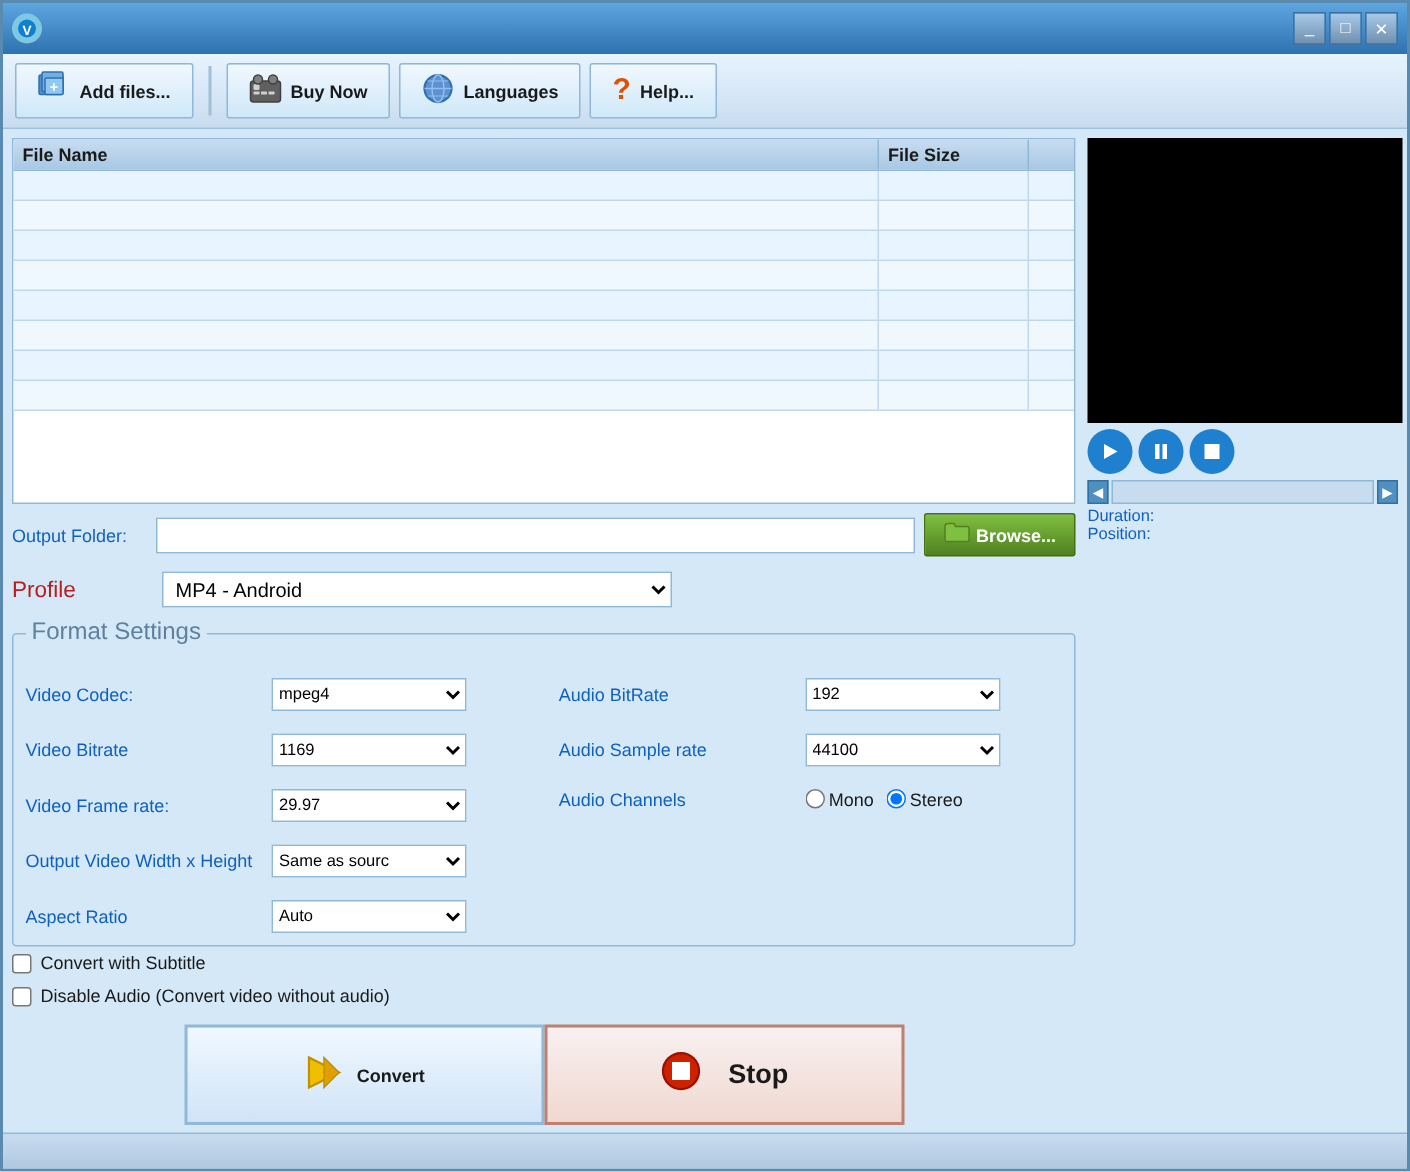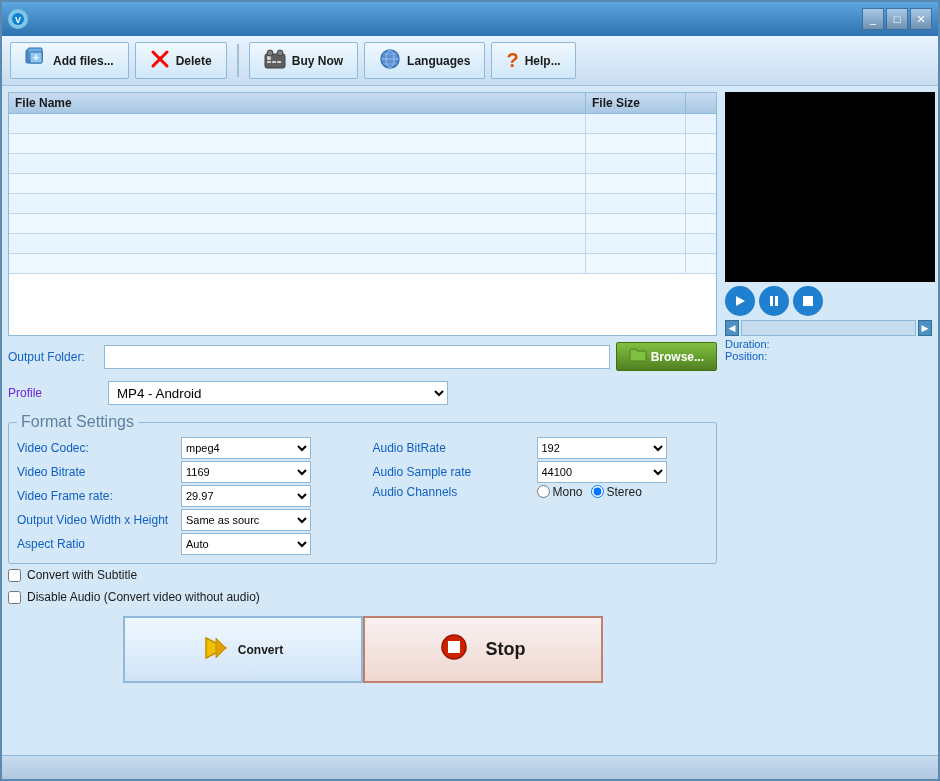--- a/index.html
+++ b/index.html
@@ -235,42 +235,43 @@
       border-radius: 2px;
       white-space: nowrap;
     }
     .profile-row {
       display: flex;
       align-items: center;
       padding: 4px 0;
       gap: 10px;
     }
     .profile-label {
-      color: #6d28d9;
-      font-size: 12px;
+      color: #b91c1c;
+      font-size: 15px;
       min-width: 90px;
     }
     .profile-select {
       flex: 1;
       max-width: 340px;
       height: 24px;
       border: 1px solid #90b8d8;
       background: white;
       padding: 2px 4px;
     }
     .format-grid {
       display: grid;
       grid-template-columns: 1fr 1fr;
       gap: 4px 20px;
     }
     .format-row {
       display: flex;
       align-items: center;
       gap: 4px;
       margin-bottom: 2px;
+      margin-top: 15px;
     }
     .format-lbl {
       color: #1060c0;
       font-size: 12px;
       min-width: 160px;
     }
     .format-select {
       height: 22px;
       border: 1px solid #90b8d8;
       background: white;
@@ -375,29 +376,20 @@
     <button class="toolbar-btn">
       <span class="icon-add">
         <svg width="22" height="22" viewBox="0 0 22 22">
           <rect x="1" y="3" width="16" height="13" rx="1" fill="#5090d0" stroke="#3070b0" stroke-width="1"></rect>
           <rect x="3" y="1" width="14" height="13" rx="1" fill="#70b0e0" stroke="#3070b0" stroke-width="1"></rect>
           <rect x="5" y="5" width="12" height="11" rx="1" fill="#90c8f0" stroke="#3070b0" stroke-width="1"></rect>
           <text x="11" y="14" text-anchor="middle" fill="white" font-size="10" font-weight="bold">+</text>
         </svg>
       </span>
       <span>Add files...</span>
-    </button>
-    <button class="toolbar-btn">
-      <span class="icon-delete">
-        <svg width="20" height="20" viewBox="0 0 20 20">
-          <line x1="3" y1="3" x2="17" y2="17" stroke="red" stroke-width="3" stroke-linecap="round"></line>
-          <line x1="17" y1="3" x2="3" y2="17" stroke="red" stroke-width="3" stroke-linecap="round"></line>
-        </svg>
-      </span>
-      <span>Delete</span>
     </button>
     <div class="toolbar-separator"></div>
     <button class="toolbar-btn">
       <span>
         <svg width="22" height="22" viewBox="0 0 22 22">
           <rect x="1" y="6" width="20" height="14" rx="2" fill="#606060" stroke="#404040" stroke-width="1"></rect>
           <rect x="3" y="8" width="4" height="4" rx="1" fill="#d0d0d0"></rect>
           <rect x="3" y="13" width="4" height="2" rx="0.5" fill="#d0d0d0"></rect>
           <rect x="8" y="13" width="4" height="2" rx="0.5" fill="#d0d0d0"></rect>
           <rect x="13" y="13" width="4" height="2" rx="0.5" fill="#d0d0d0"></rect>

